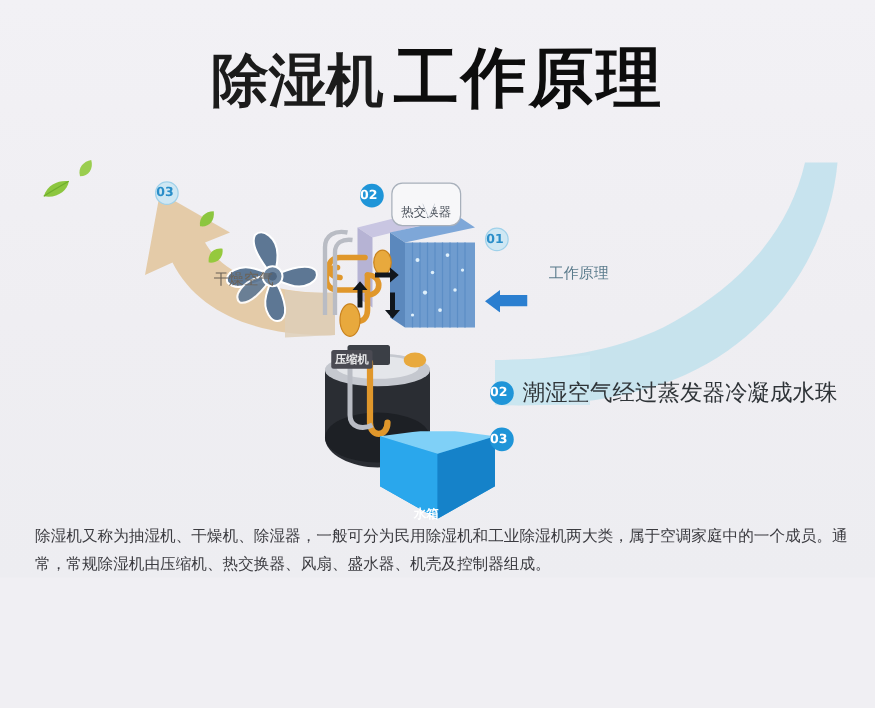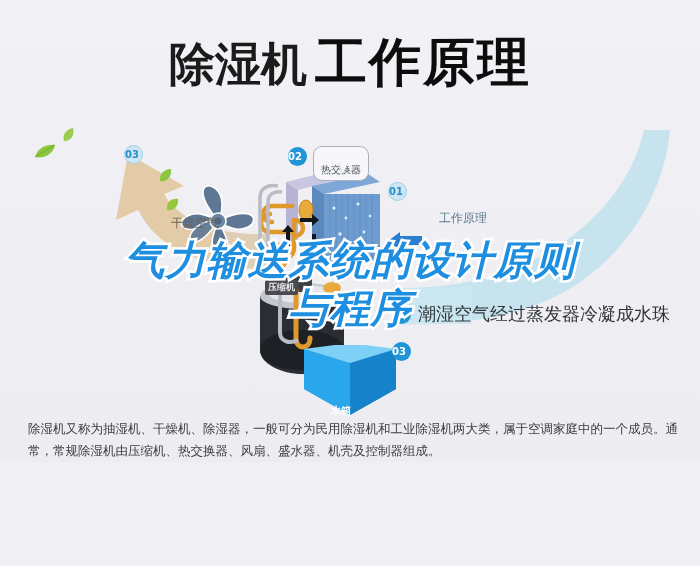--- a/index.html
+++ b/index.html
@@ -382,22 +382,18 @@
 
     <div class="step step-1">
       <span class="badge badge-solid">02</span>
       <span class="step-text">潮湿空气经过蒸发器冷凝成水珠</span>
     </div>
     <div class="step step-2">
       <span class="badge badge-solid">03</span>
     </div>
   </div>
 
-  <div class="watermark">
-    <span class="wm-line">气力输送系统的设计原则</span>
-    <span class="wm-line">与程序</span>
-  </div>
 
   <div class="copy">
     <p class="para">除湿机又称为抽湿机、干燥机、除湿器，一般可分为民用除湿机和工业除湿机两大类，属于空调家庭中的一个成员。通常，常规除湿机由压缩机、热交换器、风扇、盛水器、机壳及控制器组成。</p>
   </div>
 
 </div>
 
 </body></html>

